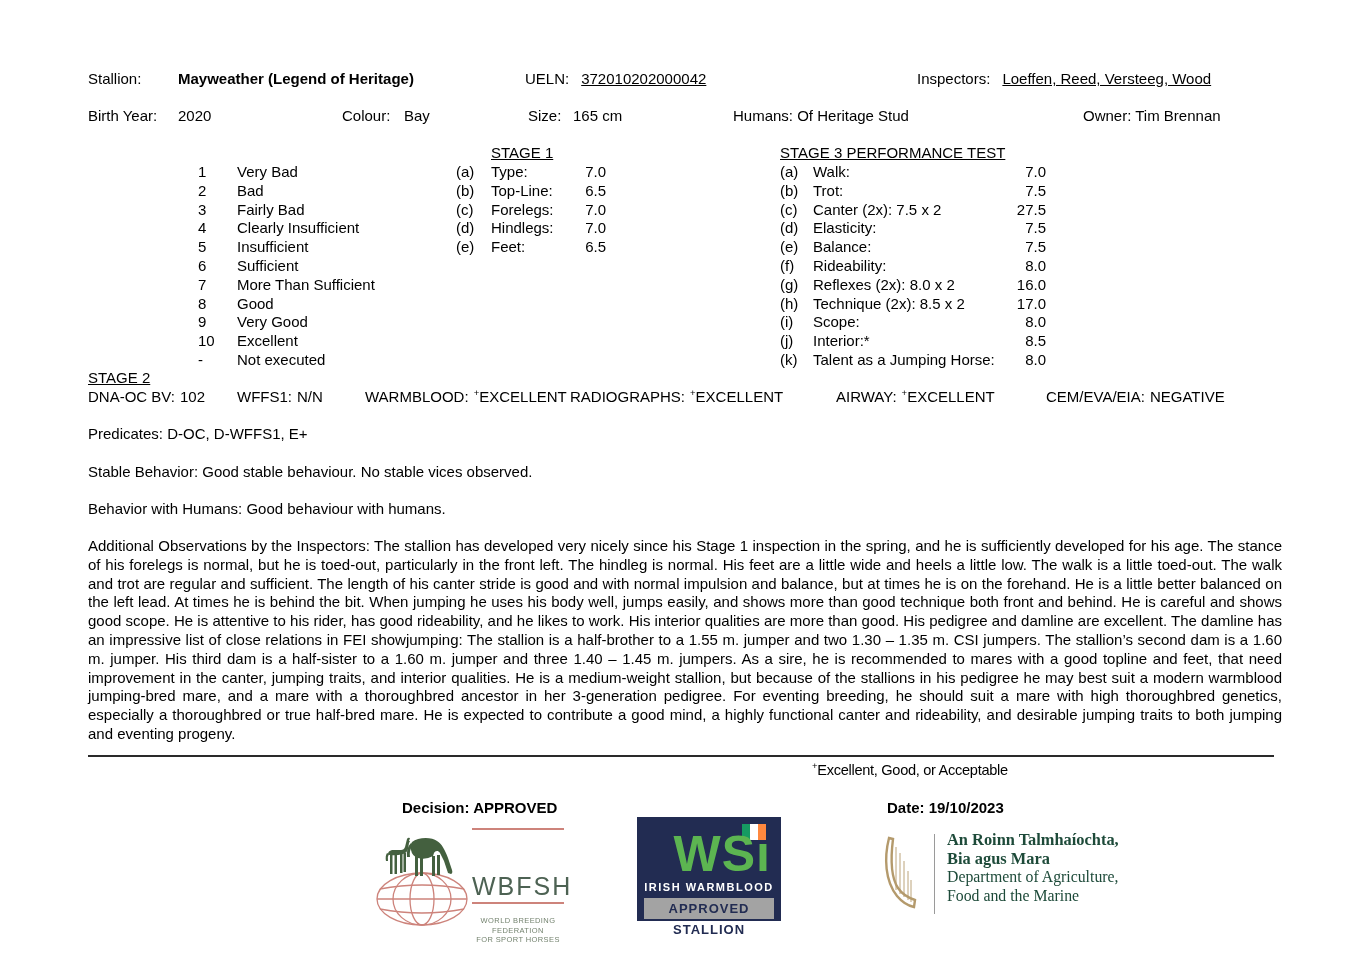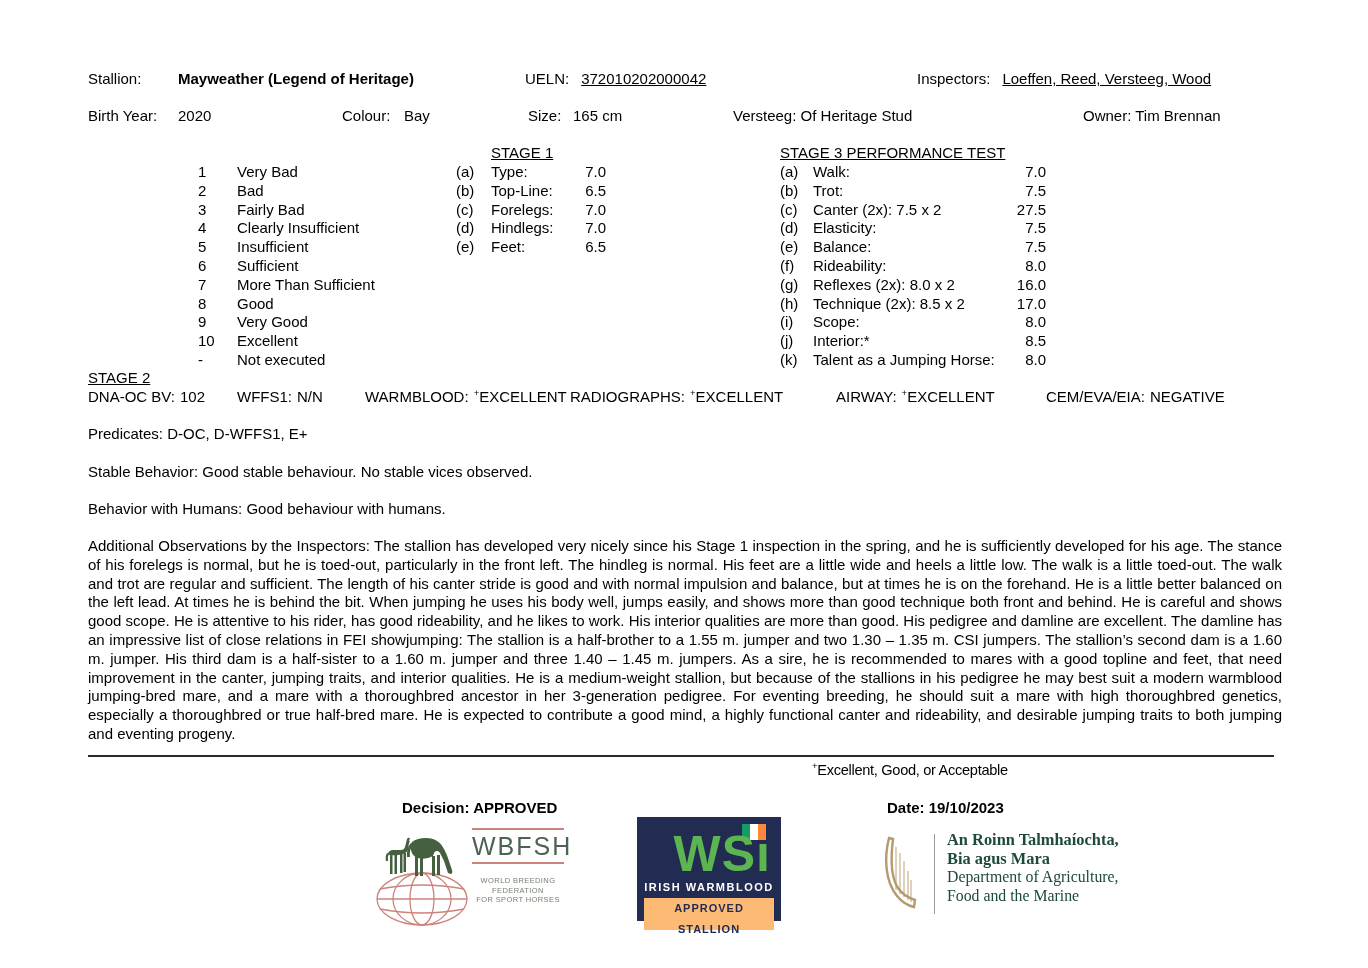--- a/index.html
+++ b/index.html
@@ -26,31 +26,31 @@
   .s2i{position:absolute;top:388px;white-space:nowrap;}
   .s2i .lbl{margin-right:5px;}
   .obs{position:absolute;left:88px;top:537px;width:1194px;line-height:18.8px;text-align:justify;}
   .rule{position:absolute;left:88px;top:755px;width:1186px;border-top:2px solid #2a2a2a;}
   .fnote{position:absolute;top:762px;font-size:14.6px;letter-spacing:-0.3px;white-space:nowrap;}
   
   .wbfsh{position:absolute;left:374px;top:824px;width:192px;height:102px;}
   .wbfsh-icon{position:absolute;left:0;top:2px;}
   .wbfsh-text{position:absolute;left:98px;top:4px;width:92px;text-align:center;}
   .wbfsh-line{height:0;border-top:2px solid #cd837b;}
-  .wbfsh-acr{font-size:25px;letter-spacing:2px;color:#4d6253;line-height:32px;}
+  .wbfsh-acr{font-size:25px;letter-spacing:2px;color:#4d6253;line-height:32px;margin-top:40px;}
   .wbfsh-sub{font-size:7.5px;color:#74836f;letter-spacing:0.4px;line-height:9.5px;margin-top:12px;}
   .wsi{position:absolute;left:637px;top:817px;width:144px;height:104px;background:#222c52;}
   .wsi-word{position:absolute;left:0;right:10px;top:12px;text-align:right;font-size:50px;
             font-weight:bold;color:#5cb551;line-height:50px;letter-spacing:1px;}
   .wsi-flag{position:absolute;left:104px;top:6px;width:24px;height:16px;display:flex;border:1px solid #222c52;}
   .wsi-flag div{flex:1;}
   .wsi-sub{position:absolute;left:0;right:0;top:64px;text-align:center;color:#fff;
            font-size:11px;font-weight:bold;letter-spacing:1.5px;}
-  .wsi-badge{position:absolute;left:7px;right:7px;top:81px;height:32px;background:#fdba74;text-align:center;
-             font-size:11px;font-weight:bold;color:#222c52;letter-spacing:1px;line-height:21px;}
+  .wsi-badge{position:absolute;left:7px;right:7px;top:81px;height:21px;background:#a3a3a3;text-align:center;
+             font-size:13px;font-weight:bold;color:#222c52;letter-spacing:1px;line-height:21px;}
   .dept{position:absolute;left:880px;top:830px;width:320px;height:88px;}
   .dept-harp{position:absolute;left:2px;top:5px;}
   .dept-div{position:absolute;left:54px;top:4px;width:1px;height:80px;background:#9a9a9a;}
   .dept-text{position:absolute;left:67px;top:1px;font-family:"Liberation Serif",serif;color:#1d4a39;
              font-size:15.8px;line-height:18.6px;white-space:nowrap;}
   .dept-text .bl{font-weight:bold;font-size:16.4px;}
 </style>
 </head>
 <body>
 
@@ -65,21 +65,21 @@
     <span>Inspectors:</span><span class="gap">Loeffen, Reed, Versteeg, Wood</span>
   </div>
 
   <div class="abs" style="left:88px;top:107px">Birth Year:</div>
   <div class="abs" style="left:178px;top:107px">2020</div>
   <div class="abs" style="left:342px;top:107px">Colour:</div>
   <div class="abs" style="left:404px;top:107px">Bay</div>
   <div class="abs" style="left:528px;top:107px">Size:</div>
   <div class="abs" style="left:573px;top:107px">165 cm</div>
   <div class="abs" style="left:733px;top:107px">
-    <span>Versteeg:</span> <span>Of Heritage Stud</span>
+    <span>Humans:</span> <span>Of Heritage Stud</span>
   </div>
   <div class="abs" style="left:1083px;top:107px">
     <span>Owner:</span> <span>Tim Brennan</span>
   </div>
 
   <div class="col scale-col">
     <div class="row">
         <span class="scale-num">1</span>
         <span>Very Bad</span>
       </div>

